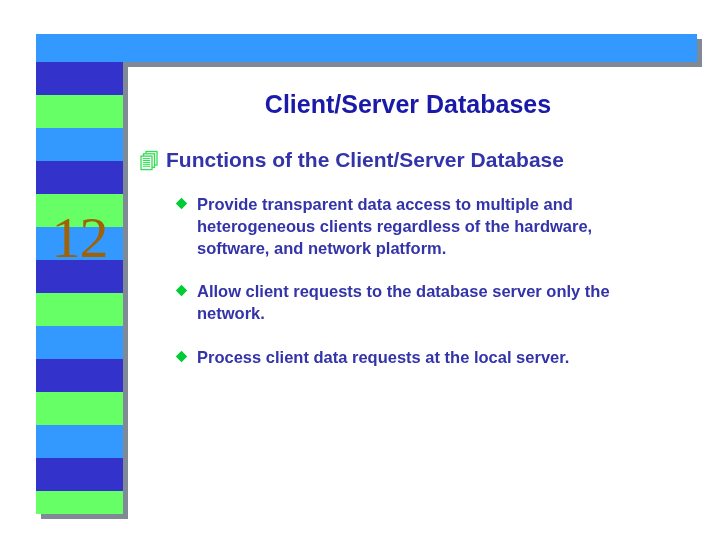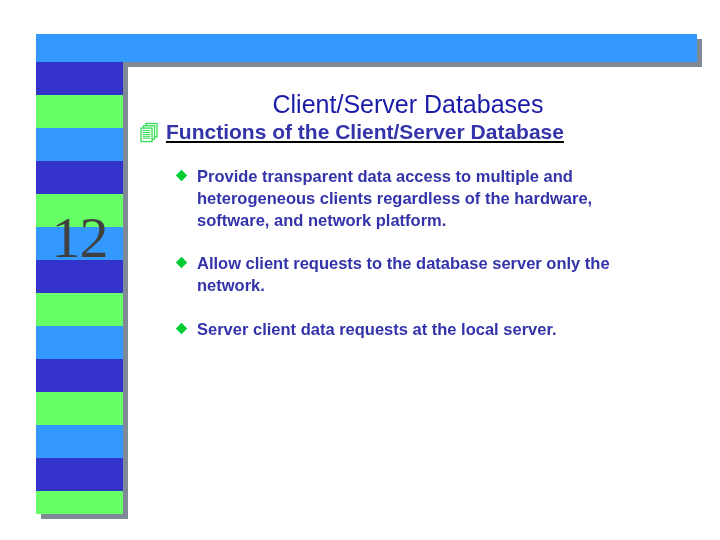--- a/index.html
+++ b/index.html
@@ -56,50 +56,50 @@
     left: 36px;
     top: 205px;
     width: 87px;
     height: 66px;
     display: flex;
     align-items: center;
     justify-content: center;
     font-family: "Liberation Serif", serif;
     font-size: 58px;
     font-weight: 400;
-    color: #404040;
+    color: #a16207;
     line-height: 1;
     letter-spacing: -1px;
   }
 
   
   .content {
     position: absolute;
     left: 130px;
     top: 66px;
     width: 580px;
     height: 460px;
   }
 
   .slide-title {
     text-align: center;
     font-size: 25px;
-    font-weight: normal;
+    font-weight: bold;
     color: #1a1aa8;
     letter-spacing: 0px;
     margin: 24px 0 0 0;
     padding-right: 24px;
   }
 
   
   .level1 {
     display: flex;
     align-items: flex-end;
+    margin-top: 28px;
     padding-left: 10px;
-    text-decoration: underline;
   }
   .level1 .glyph {
     flex: 0 0 auto;
     width: 26px;
     margin-top: 2px;
   }
   .level1 .text {
     font-size: 21px;
     font-weight: bold;
     color: #3333aa;
@@ -203,19 +203,19 @@
         </span>
         <span class="text">Allow client requests to the database server only the network.</span>
       </div>
 
       <div class="level2">
         <span class="glyph">
           <svg class="diamond-icon" width="13" height="13" viewBox="0 0 13 13">
             <polygon points="6.5,0.8 12.2,6.5 6.5,12.2 0.8,6.5" fill="#00cc33"></polygon>
           </svg>
         </span>
-        <span class="text">Server client data requests at the local server.</span>
+        <span class="text">Process client data requests at the local server.</span>
       </div>
 
 
     </div>
   </div>
 </div>
 
 </body></html>

